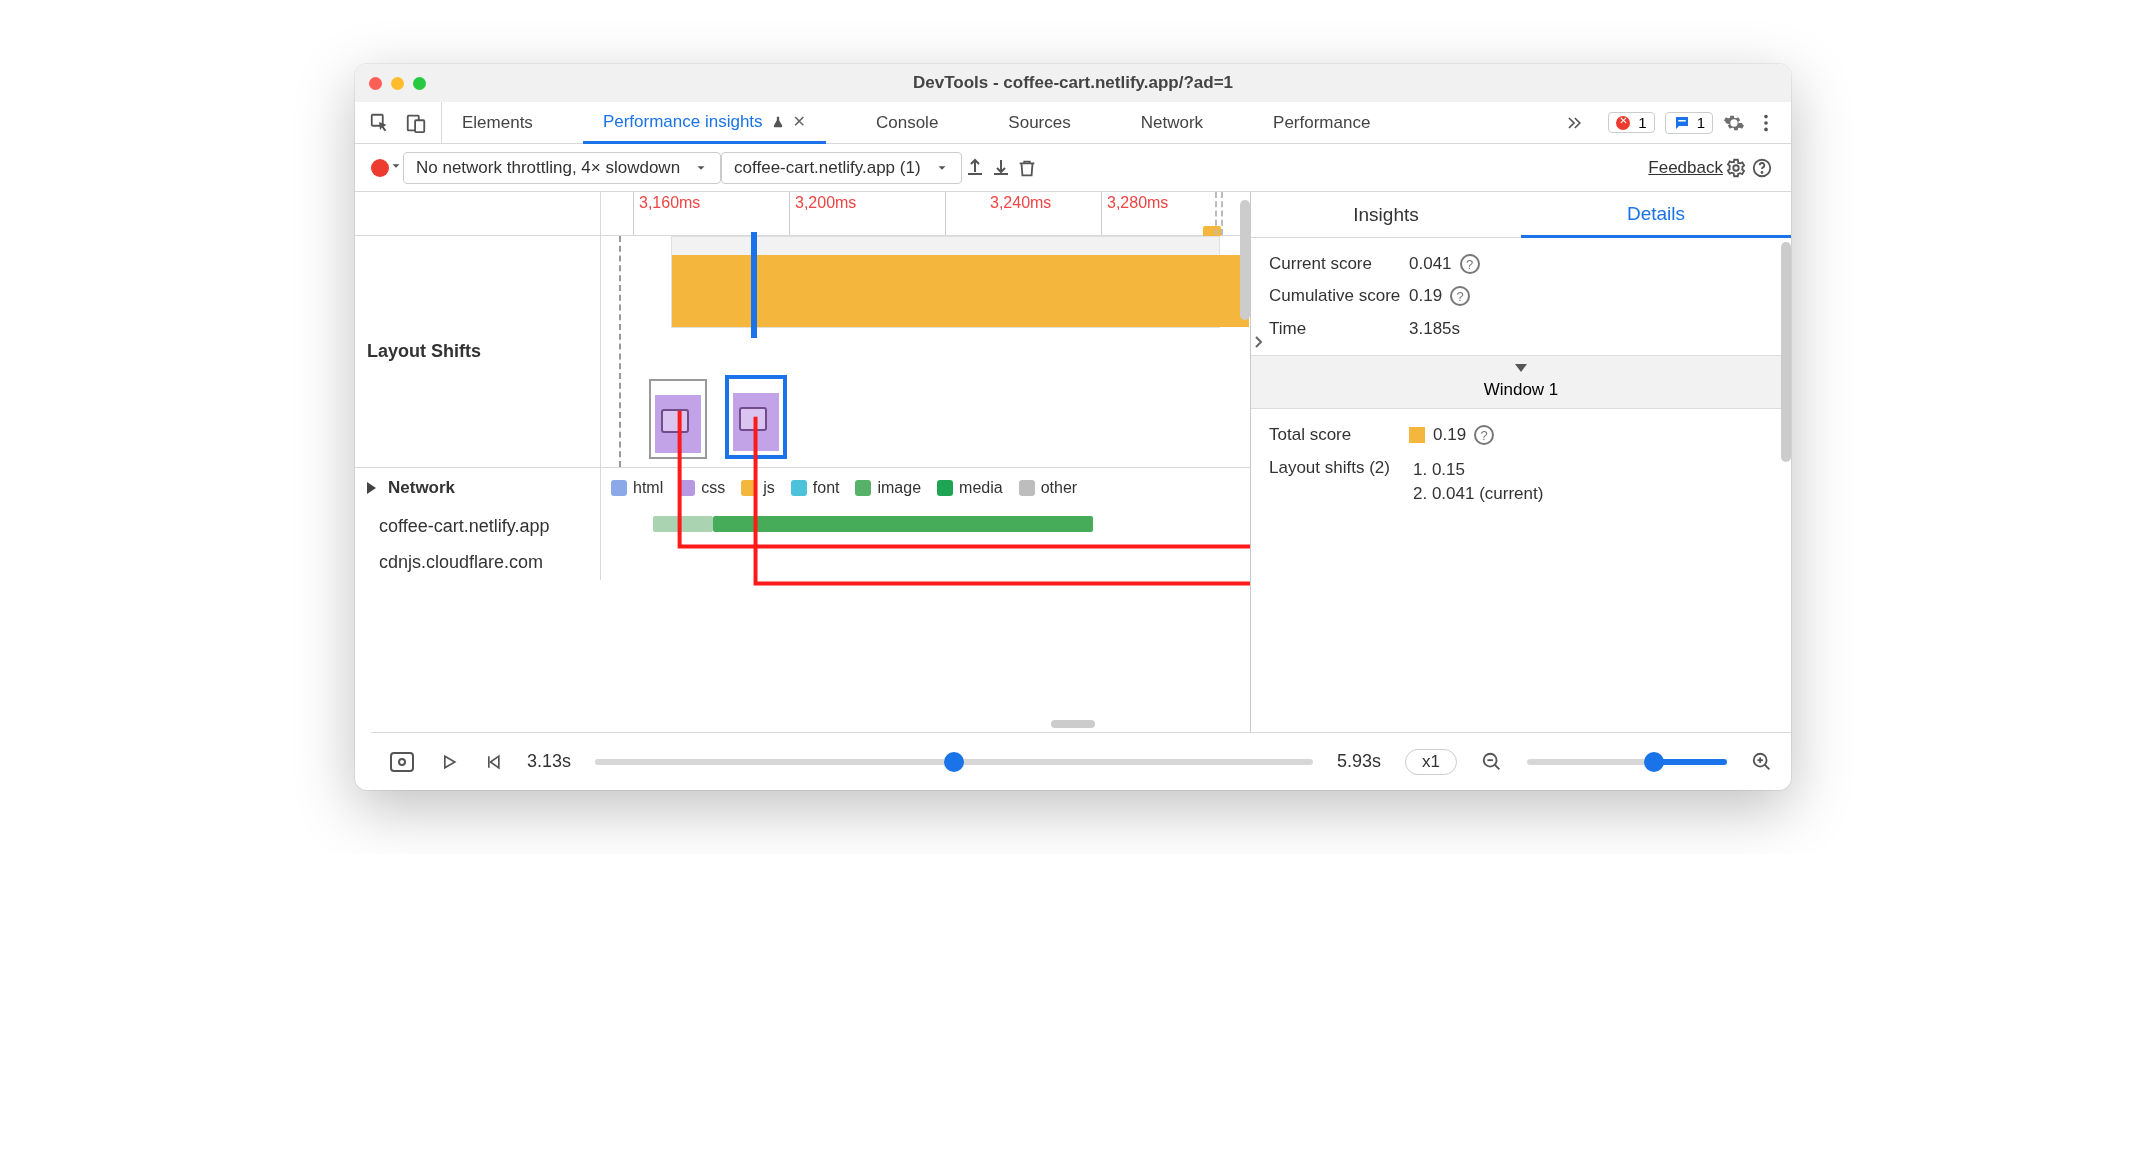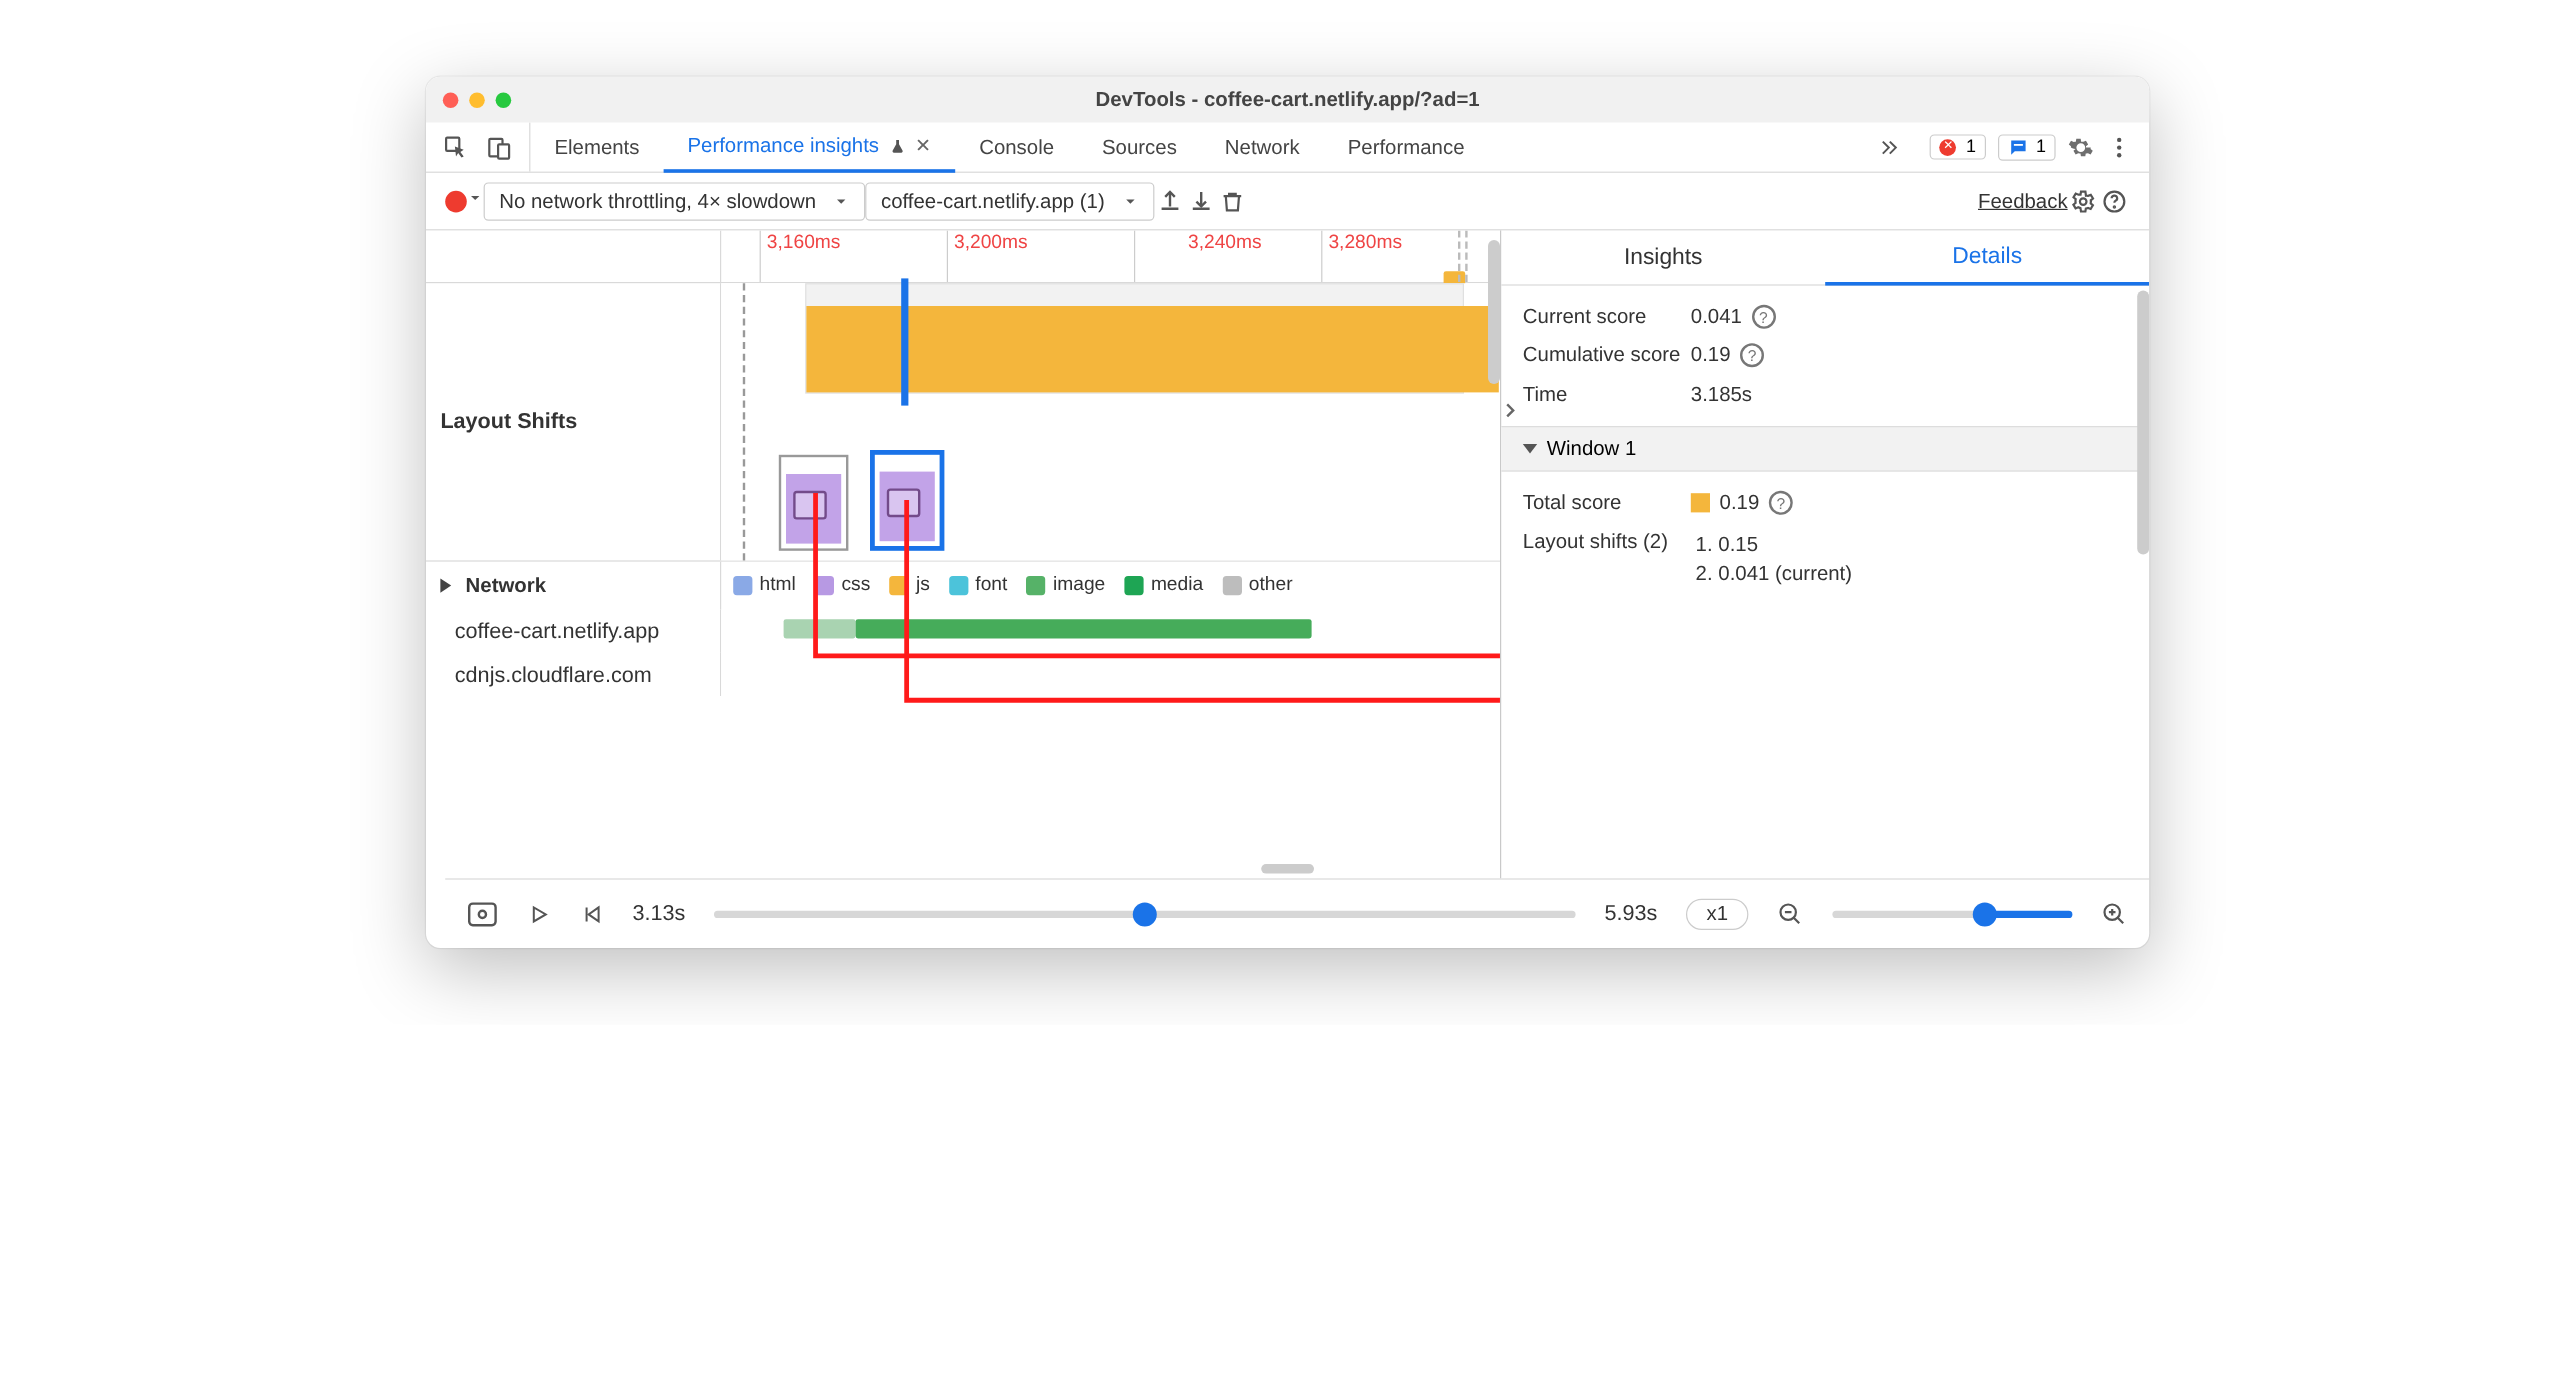--- a/index.html
+++ b/index.html
@@ -10,21 +10,21 @@
   .titlebar .dots { display: flex; gap: 9px; }
   .dot { width: 13px; height: 13px; border-radius: 50%; }
   .dot.red { background: #ff5f56; }
   .dot.yellow { background: #ffbd2e; }
   .dot.green { background: #27c93f; }
   .titlebar .title { position: absolute; left: 0; right: 0; text-align: center; font-size: 17px; font-weight: 700; color: #444; pointer-events: none; }
   
   .tabstrip { height: 42px; border-bottom: 1px solid #d9d9d9; display: flex; align-items: stretch; }
   .tabstrip .leading-icons { display: flex; align-items: center; gap: 14px; padding: 0 14px; border-right: 1px solid #d9d9d9; }
   .leading-icons svg, .leading-icons .icon-box { color: #555; width: 22px; height: 22px; }
-  .tabstrip .tabs { display: flex; align-items: stretch; flex: 1; }
+  .tabstrip .tabs { display: flex; align-items: stretch; flex: 1; gap: 30px; }
   .tab { display: flex; align-items: center; padding: 0 20px; font-size: 17px; color: #444; gap: 8px; cursor: pointer; }
   .tab.active { color: #1a73e8; border-bottom: 3px solid #1a73e8; margin-bottom: -1px; }
   .close-x { font-size: 16px; color: #666; }
   .chevrons { display: flex; align-items: center; padding: 0 10px; color: #555; cursor: pointer; }
   .tabstrip .trailing { display: flex; align-items: center; gap: 10px; padding: 0 14px; }
   .pill { display: inline-flex; align-items: center; gap: 6px; border: 1px solid #ccc; border-radius: 4px; padding: 1px 7px; font-size: 15px; cursor: pointer; }
   .pill .circle-red { width: 14px; height: 14px; border-radius: 50%; background: #ee3b2f; margin-right: 2px; position: relative; }
   .pill .circle-red::after { content: "✕"; color: #fff; font-size: 10px; position: absolute; left: 3px; top: -1px; }
   .pill.blue svg { color: #1a73e8; width: 18px; height: 18px; }
   .gear-icon, .kebab-icon { color: #555; width: 22px; height: 22px; cursor: pointer; }
@@ -92,21 +92,21 @@
   .red-lines { position: absolute; inset: 0; pointer-events: none; }
   
   .right-tabs { height: 46px; border-bottom: 1px solid #d9d9d9; display: flex; align-items: stretch; }
   .right-tab { flex: 1; display: flex; align-items: center; justify-content: center; font-size: 19px; color: #333; cursor: pointer; }
   .right-tab.active { color: #1a73e8; border-bottom: 3px solid #1a73e8; margin-bottom: -1px; font-weight: 400; }
   .details-body { padding: 10px 18px; font-size: 17px; color: #333; }
   .kv-row { display: flex; align-items: flex-start; padding: 6px 0; }
   .kv-row .k { width: 140px; color: #333; line-height: 1.2; }
   .kv-row .v { display: flex; align-items: center; gap: 8px; }
   .help-circ { width: 20px; height: 20px; border: 2px solid #777; border-radius: 50%; display: inline-flex; align-items: center; justify-content: center; font-size: 13px; color: #777; cursor: help; }
-  .section-hdr { background: #f2f2f2; padding: 8px 18px; font-size: 17px; display: flex; align-items: center; gap: 8px; border-top: 1px solid #ddd; border-bottom: 1px solid #ddd; }
+  .section-hdr { background: #f2f2f2; padding: 8px 18px; font-size: 17px; display: flex; align-items: center; gap: 8px; border-top: 1px solid #ddd; border-bottom: 1px solid #ddd; flex-direction: column; }
   .caret-down { display: inline-block; width: 0; height: 0; border-left: 6px solid transparent; border-right: 6px solid transparent; border-top: 8px solid #555; }
   .orange-square { width: 16px; height: 16px; background: #f4b63c; display: inline-block; }
   .shift-list { padding-left: 4px; }
   
   .panel-collapse { position: absolute; left: -2px; top: 130px; width: 18px; height: 40px; display: flex; align-items: center; justify-content: center; border-radius: 0 4px 4px 0; cursor: pointer; color: #666; }
   
   .ext-scroll-v { position: absolute; right: 0; top: 4px; bottom: 4px; width: 12px; background: transparent; }
   .ext-scroll-v .thumb-scroll { position: absolute; right: 0; top: 4px; width: 10px; height: 120px; background: #ccc; border-radius: 5px; }
   
   .strip-scroll { position: absolute; left: 0; right: 0; bottom: 58px; height: 16px; display: flex; align-items: center; justify-content: center; }

